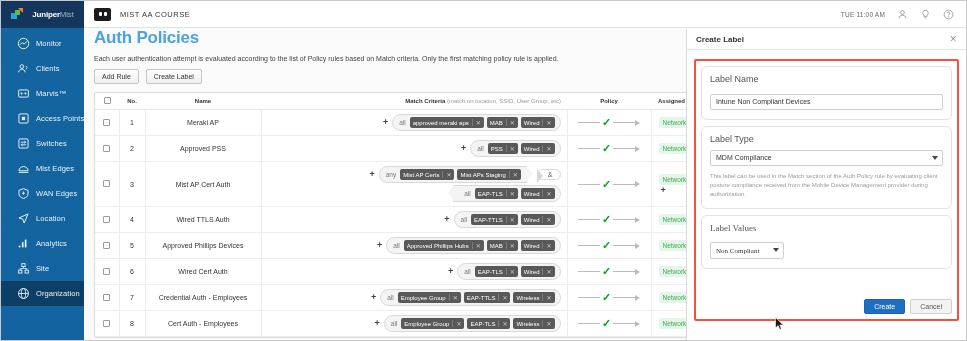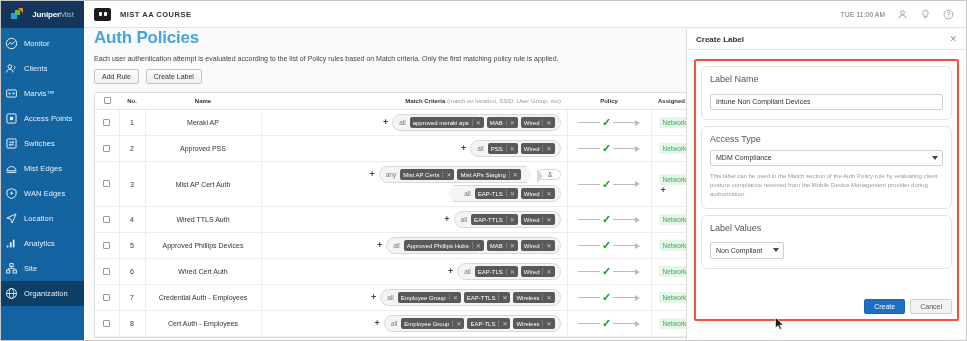--- a/index.html
+++ b/index.html
@@ -43,42 +43,42 @@
     margin-left: 10px;
     width: 17px; height: 13px;
     background: #1b1b1b;
     border-radius: 2px;
     display: flex; align-items: center; justify-content: center;
     gap: 2px;
   }
   .org-chip i { width: 3px; height: 4px; background: #fff; display: block; border-radius: 1px;}
   .org-name {
     margin-left: 9px;
-    font-size: 7.5px; font-weight: bold; color: #333;
+    font-size: 7.5px; font-weight: normal; color: #333;
     letter-spacing: 0.5px;
   }
   .topbar-right {
     margin-left: auto; display: flex; align-items: center;
     gap: 12px; padding-right: 14px;
   }
   .clock { font-size: 6.5px; color: #6b6b6b; letter-spacing: 0.2px; }
   .tb-icon { color: #8a8a8a; display: block; }
 
   
   .sidebar {
     position: absolute; top: 27px; left: 0;
     width: 83px; height: 314px;
     background: #1767a5;
     background: linear-gradient(180deg,#14649f 0%, #12639f 100%);
     padding-top: 3px;
   }
   .nav-item {
     height: 25px;
     display: flex; align-items: center;
-    padding-left: 4px; gap: 6px;
+    padding-left: 16px; gap: 6px;
     color: #eaf2f8;
     cursor: pointer;
   }
   .nav-item.active { background: #0d3f66; }
   .nav-label { font-size: 7.5px; letter-spacing: 0.1px; white-space: nowrap; }
   .nav-ic { width: 13px; height: 13px; flex: 0 0 13px; }
 
   
   .main {
     position: absolute; top: 27px; left: 83px;
@@ -748,29 +748,29 @@
     </div>
     <div class="panel-body">
       <div class="redbox">
 
         <div class="card">
           <div class="card-title">Label Name</div>
           <input class="txt-input" type="text" value="Intune Non Compliant Devices" placeholder="Label Name" style="">
         </div>
 
         <div class="card">
-          <div class="card-title">Access Type</div>
+          <div class="card-title">Label Type</div>
           <div class="sel-wrap">
             <div class="sel">MDM Compliance</div>
             <span class="caret"></span>
           </div>
           <div class="hint">This label can be used in the Match section of the Auth Policy rule by evaluating client posture compliance received from the Mobile Device Management provider during authorization.</div>
         </div>
 
-        <div class="card" style="margin-bottom:0;">
+        <div class="card" style="margin-bottom:0;font-family:Liberation Serif, serif;">
           <div class="card-title">Label Values</div>
           <div class="sel-wrap" style="display:inline-block;">
             <div class="sel small">Non Compliant</div>
             <span class="caret"></span>
           </div>
         </div>
 
         <div class="panel-foot">
           <button class="pbtn primary">Create</button>
           <button class="pbtn ghost">Cancel</button>

